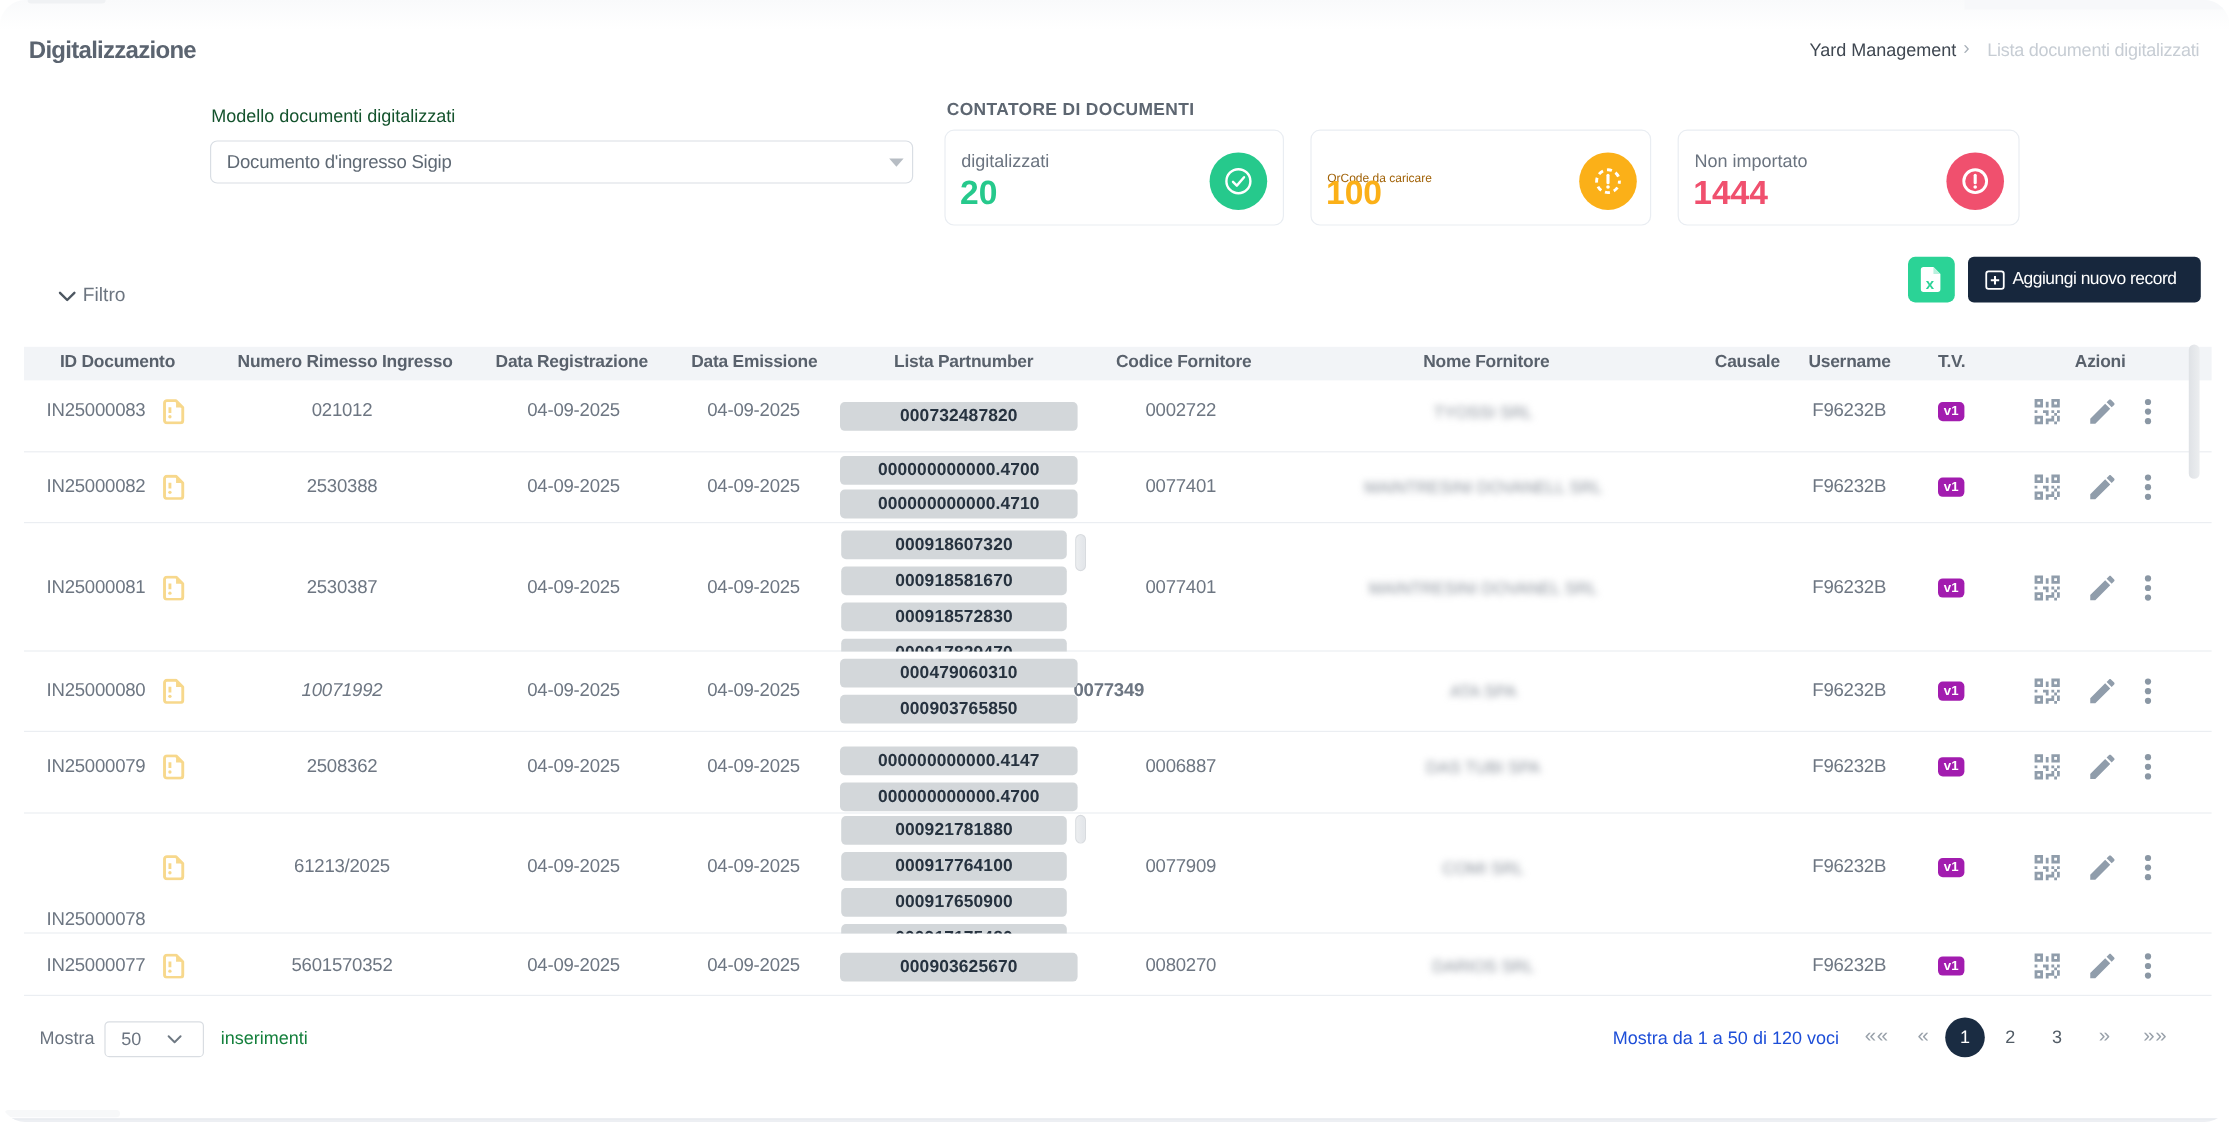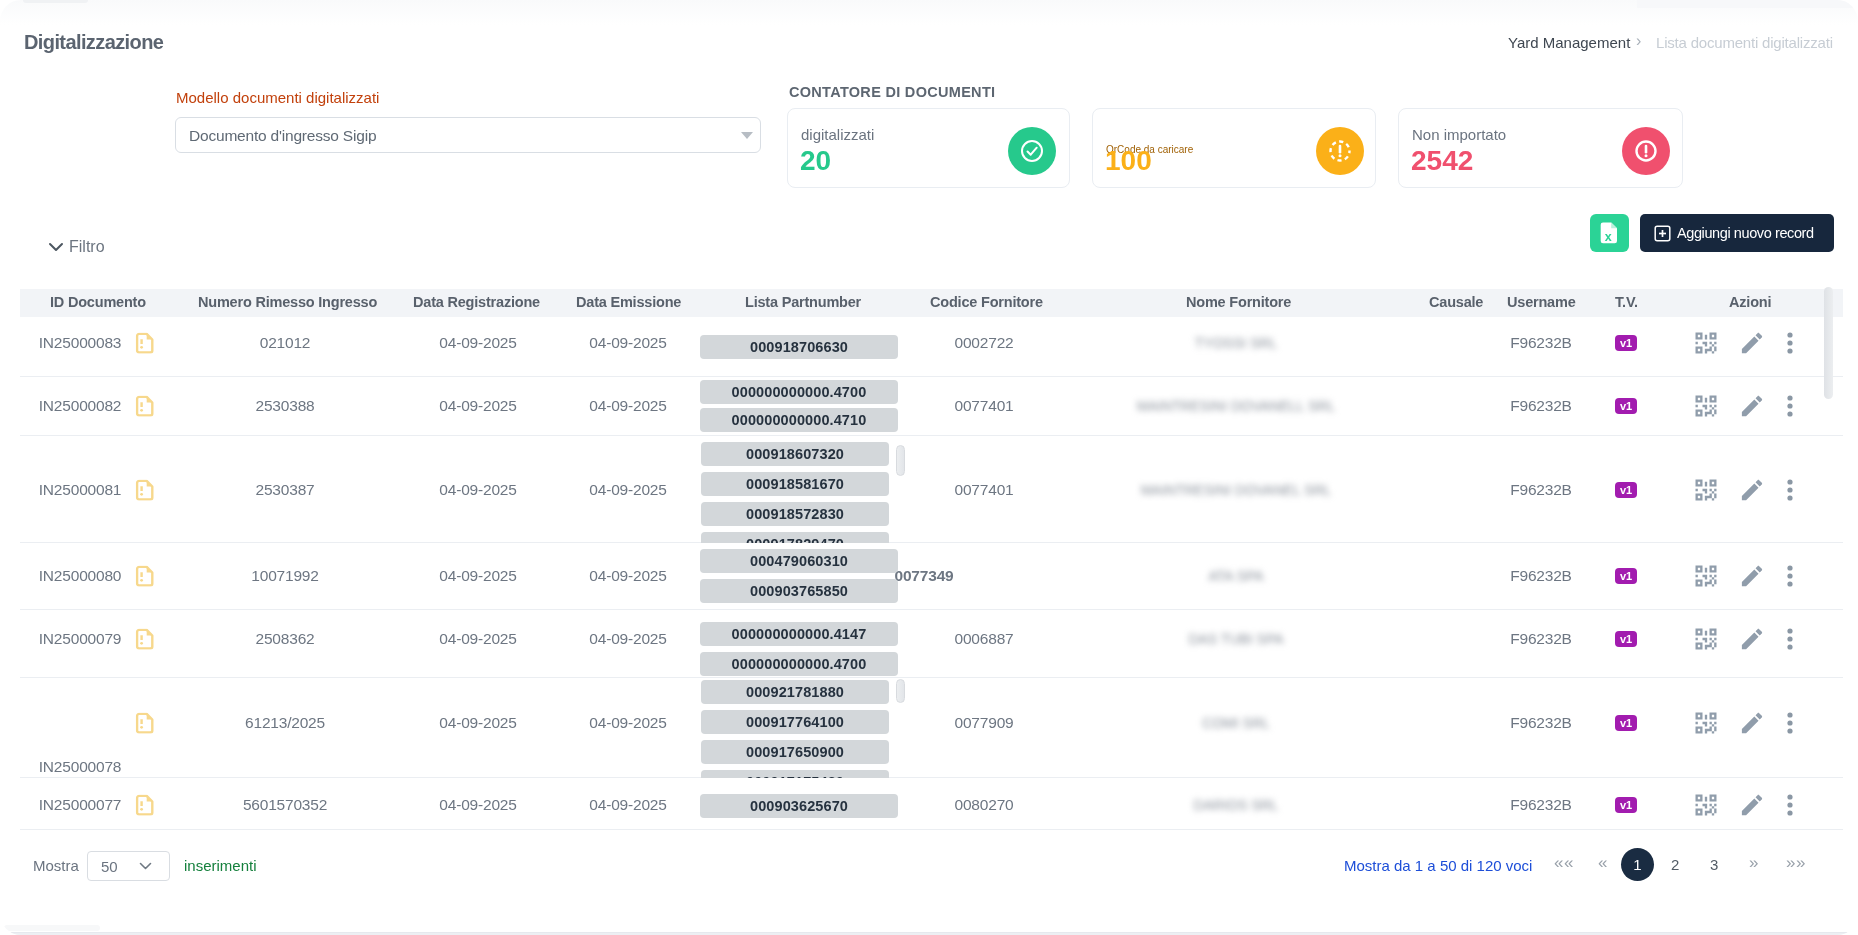--- a/index.html
+++ b/index.html
@@ -23,21 +23,21 @@
 
   <div class="abs" style="left:0;top:0;width:1858px;height:25px;background:linear-gradient(#f9fafb,#ffffff);"></div>
   <div class="abs" style="left:23px;top:0;width:65px;height:3px;background:#f0f2f4;border-radius:0 0 4px 4px;"></div>
   <div class="abs" style="left:1637px;top:0;width:221px;height:8px;background:#f7f8fa;"></div>
 
   <div class="abs" style="left:24px;top:31px;font-size:20px;font-weight:bold;color:#5b6470;letter-spacing:-0.6px;">Digitalizzazione</div>
   <div class="abs" style="left:1508px;top:34px;font-size:15px;color:#3f4751;">Yard Management</div>
   <div class="abs" style="left:1636px;top:32px;font-size:16px;color:#a8b0b9;">›</div>
   <div class="abs" style="left:1656px;top:34px;font-size:15px;color:#c7cdd4;letter-spacing:-0.2px;">Lista documenti digitalizzati</div>
 
-  <div class="abs" style="left:176px;top:89px;font-size:15px;color:#c2410c;">Modello documenti digitalizzati</div>
+  <div class="abs" style="left:176px;top:89px;font-size:15px;color:#14532d;">Modello documenti digitalizzati</div>
   <div class="abs" style="left:175px;top:117px;width:586px;height:36px;border:1px solid #d9dee4;border-radius:6px;background:#fff;"></div>
   <div class="abs" style="left:189px;top:127px;font-size:15.5px;color:#5f6974;letter-spacing:-0.2px;">Documento d'ingresso Sigip</div>
   <div class="abs" style="left:741px;top:132px;width:0;height:0;border-left:6px solid transparent;border-right:6px solid transparent;border-top:7px solid #b7bdc4;"></div>
 
   <div class="abs" style="left:789px;top:84px;font-size:14.5px;font-weight:bold;color:#5d6671;letter-spacing:0.3px;">CONTATORE DI DOCUMENTI</div>
 
   <div class="abs" style="left:787px;top:108px;width:283px;height:80px;border:1px solid #e9edf2;border-radius:8px;background:#fff;"></div>
   <div class="abs" style="left:801px;top:126px;font-size:15px;color:#6b7480;">digitalizzati</div>
   <div class="abs" style="left:800px;top:145px;font-size:28px;font-weight:bold;color:#26c98c;">20</div>
   <div class="abs" style="left:1008px;top:127px;width:48px;height:48px;border-radius:50%;background:#26c98c;"></div>
@@ -51,21 +51,21 @@
   <div class="abs" style="left:1105px;top:145px;font-size:28px;font-weight:bold;color:#fbb018;">100</div>
   <div class="abs" style="left:1316px;top:127px;width:48px;height:48px;border-radius:50%;background:#fbb018;"></div>
   <svg class="abs" style="left:1327px;top:138px;" width="26" height="26" viewBox="0 0 26 26">
       <circle cx="13" cy="13" r="9.5" fill="none" stroke="#fff" stroke-width="2.4" stroke-dasharray="4.2 3.4" stroke-dashoffset="2"></circle>
       <line x1="13" y1="8" x2="13" y2="14.2" stroke="#fff" stroke-width="2.6" stroke-linecap="round"></line>
       <circle cx="13" cy="17.8" r="1.5" fill="#fff"></circle>
     </svg>
 
   <div class="abs" style="left:1398px;top:108px;width:285px;height:80px;border:1px solid #e9edf2;border-radius:8px;background:#fff;"></div>
   <div class="abs" style="left:1412px;top:126px;font-size:15px;color:#6b7480;">Non importato</div>
-  <div class="abs" style="left:1411px;top:145px;font-size:28px;font-weight:bold;color:#f0506e;">2542</div>
+  <div class="abs" style="left:1411px;top:145px;font-size:28px;font-weight:bold;color:#f0506e;">1444</div>
   <div class="abs" style="left:1622px;top:127px;width:48px;height:48px;border-radius:50%;background:#f0506e;"></div>
   <svg class="abs" style="left:1633px;top:138px;" width="26" height="26" viewBox="0 0 26 26">
       <circle cx="13" cy="13" r="9.5" fill="none" stroke="#fff" stroke-width="2.4"></circle>
       <line x1="13" y1="8" x2="13" y2="14.2" stroke="#fff" stroke-width="2.6" stroke-linecap="round"></line>
       <circle cx="13" cy="17.8" r="1.5" fill="#fff"></circle>
     </svg>
 
   <div class="abs" style="left:1590px;top:214px;width:39px;height:38px;background:#2bd396;border-radius:6px;"></div>
   <svg class="abs" style="left:1599px;top:221px;" width="21" height="24" viewBox="0 0 21 24">
       <path d="M4 1.5h8.2L18 7.3V20a2.3 2.3 0 0 1-2.3 2.3H4A2.3 2.3 0 0 1 1.7 20V3.8A2.3 2.3 0 0 1 4 1.5z" fill="#fff"></path>
@@ -184,21 +184,21 @@
       <circle cx="3.5" cy="19" r="2.6"></circle>
     </svg>
 
   <div class="cell" style="left:80px;top:576px;">IN25000080</div>
 <svg class="ico" style="left:145px;top:576px;" width="19" height="21" viewBox="0 0 19 21">
       <path d="M3.6 1.4h7.6l5.6 5.6v11a2 2 0 0 1-2 2H3.6a2 2 0 0 1-2-2V3.4a2 2 0 0 1 2-2z" fill="none" stroke="#f7d88c" stroke-width="2.4" stroke-linejoin="round"></path>
       <path d="M11.2 1.4l5.6 5.6h-5.6z" fill="#f7d88c"></path>
       <line x1="6.1" y1="6.8" x2="6.1" y2="11.6" stroke="#f7d88c" stroke-width="2.4"></line>
       <circle cx="6.1" cy="14.8" r="1.4" fill="#f7d88c"></circle>
     </svg>
-  <div class="cell" style="left:285px;top:576px;">10071992</div>
+  <div class="cell" style="left:285px;top:576px;font-style:italic;">10071992</div>
   <div class="cell" style="left:478px;top:576px;">04-09-2025</div>
   <div class="cell" style="left:628px;top:576px;">04-09-2025</div>
   <div class="cell" style="left:924px;top:576px;font-weight:bold;">0077349</div>
   <div class="blur" style="left:1236px;top:576px;">ATA SPA</div>
   <div class="cell" style="left:1541px;top:576px;">F96232B</div>
   <div class="vbadge" style="left:1626px;top:576px;">v1</div>
 <svg class="ico" style="left:1706px;top:576px;" width="28" height="28" viewBox="0 0 24 24" fill="#909dab">
       <path d="M3,11H5V13H3V11M11,5H13V9H11V5M9,11H13V15H11V13H9V11M15,11H17V13H19V11H21V13H19V15H21V19H19V21H17V19H13V21H11V17H15V15H17V13H15V11M19,19V15H17V19H19M15,3H21V9H15V3M17,5V7H19V5H17M3,3H9V9H3V3M5,5V7H7V5H5M3,15H9V21H3V15M5,17V19H7V17H5Z"></path>
     </svg>
 <svg class="ico" style="left:1752px;top:576px;" width="27" height="27" viewBox="0 0 24 24">
@@ -281,21 +281,21 @@
     </svg>
 <svg class="ico" style="left:1752px;top:805px;" width="27" height="27" viewBox="0 0 24 24">
       <path d="M20.71,7.04C21.1,6.65 21.1,6 20.71,5.63L18.37,3.29C18,2.9 17.35,2.9 16.96,3.29L15.12,5.12L18.87,8.87M3,17.25V21H6.75L17.81,9.93L14.06,6.18L3,17.25Z" fill="#909dab"></path>
     </svg>
 <svg class="ico" style="left:1790px;top:805px;" width="7" height="22" viewBox="0 0 7 22" fill="#8a97a4">
       <circle cx="3.5" cy="3" r="2.6"></circle>
       <circle cx="3.5" cy="11" r="2.6"></circle>
       <circle cx="3.5" cy="19" r="2.6"></circle>
     </svg>
 
-  <div class="pn" style="top:335px;">000918706630</div>
+  <div class="pn" style="top:335px;">000732487820</div>
   <div class="pn" style="top:380px;">000000000000.4700</div>
   <div class="pn" style="top:408px;">000000000000.4710</div>
   <div class="pn pns" style="top:442px;">000918607320</div>
   <div class="pn pns" style="top:472px;">000918581670</div>
   <div class="pn pns" style="top:502px;">000918572830</div>
   <div class="clip" style="top:532px;height:11px;">
       <div class="pn pns" style="left:11px;top:0;">000917829470</div>
     </div>
   <div class="vthumb" style="left:896px;top:445px;width:9px;height:31px;border:1px solid #d8dbdf;background:linear-gradient(90deg,#eceef0,#e2e5e9);"></div>
   <div class="pn" style="top:549px;">000479060310</div>

